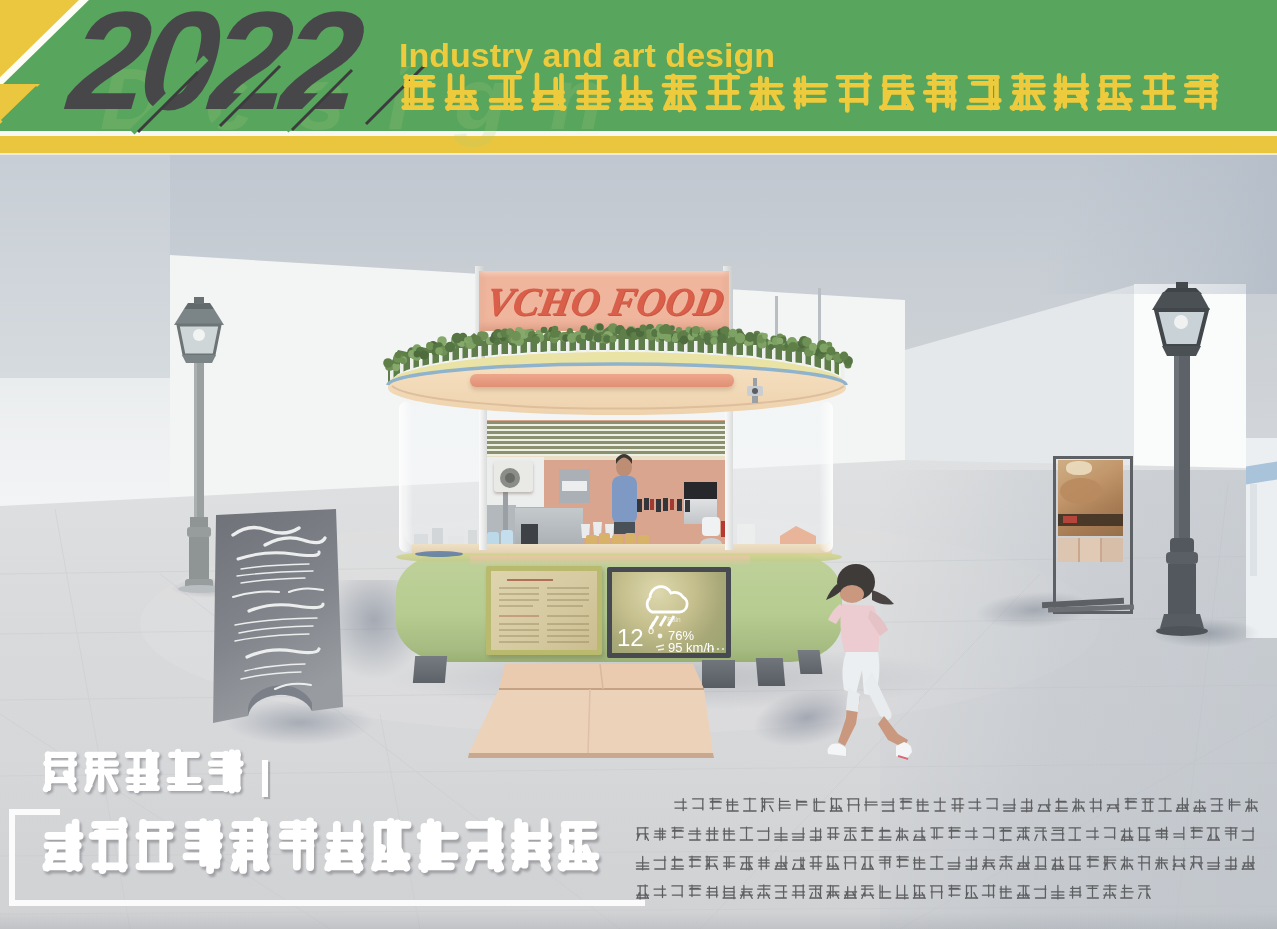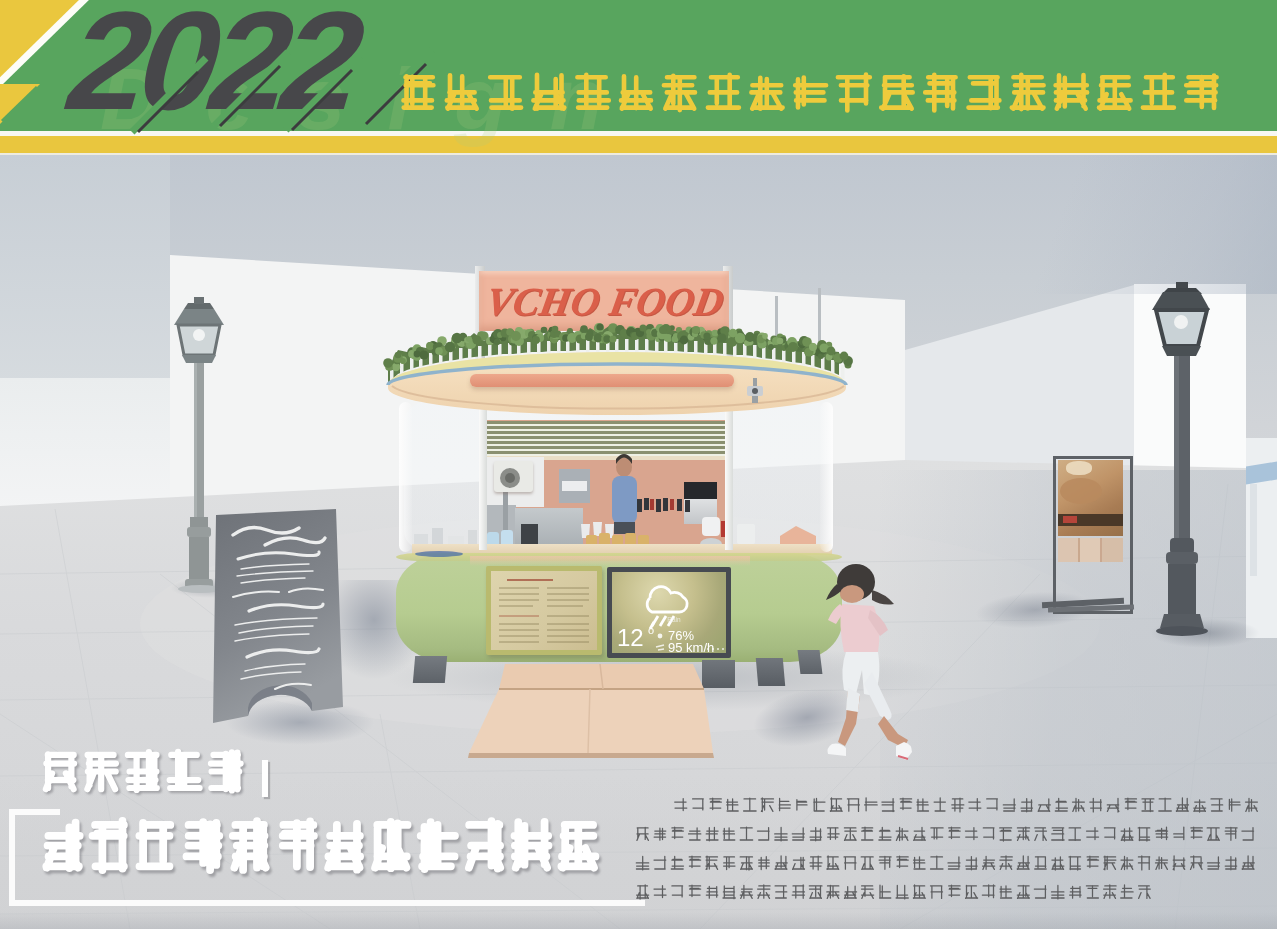--- a/index.html
+++ b/index.html
@@ -92,20 +92,21 @@
         <line x1="344" y1="50" x2="270" y2="124"></line>
 </g>
 <g stroke="#3c3c3e" stroke-width="3">
 <line x1="110" y1="72" x2="50" y2="132"></line>
         <line x1="192" y1="66" x2="132" y2="126"></line>
 <line x1="264" y1="70" x2="204" y2="130"></line>
         <line x1="338" y1="64" x2="278" y2="124"></line>
 </g>
 </svg>
 
+<div class="abs" style="left:399px;top:36px;font:700 34px 'Liberation Sans',sans-serif;color:#eecb3c;transform:scaleX(1.0);transform-origin:left;">Industry and art design</div>
 
 <svg width="826" height="44" viewBox="0 0 826 44" style="position:absolute;left:397px;top:70px;" fill="none" stroke="#eecb3c" stroke-width="4.62" stroke-linecap="round" opacity="1.0">
       <path d="M8.5 7.3L35.8 7.3M8.6 15.2L36.4 15.2M6.5 30.4L35.0 30.4M6.7 37.6L34.7 37.6M9.5 6.3L9.5 37.7M15.3 6.7L15.3 34.0M28.2 8.9L28.2 36.3M10.5 13.4L33.0 13.4"></path>
       <path d="M52.4 22.4L77.6 22.4M49.8 30.4L77.8 30.4M50.3 37.6L78.3 37.6M53.0 5.3L53.0 35.5M65.2 6.4L65.2 34.3M57.2 24.2L50.8 38.7M71.7 24.2L79.7 38.7"></path>
       <path d="M93.2 7.3L122.8 7.3M94.0 30.4L122.7 30.4M94.5 37.6L124.1 37.6M108.8 7.8L108.8 37.3M115.2 7.4L115.2 38.8"></path>
       <path d="M138.3 22.4L165.6 22.4M136.4 30.4L166.5 30.4M139.3 37.6L167.3 37.6M140.0 4.7L140.0 38.7M158.7 9.0L158.7 35.5M164.5 5.3L164.5 38.4M144.2 24.2L137.8 38.7M158.7 24.2L166.7 38.7"></path>
       <path d="M180.4 7.3L208.7 7.3M181.7 22.4L209.8 22.4M181.8 30.4L211.8 30.4M181.1 37.6L210.2 37.6M189.3 4.9L189.3 34.6M202.2 9.1L202.2 34.0"></path>
       <path d="M225.7 22.4L253.2 22.4M224.0 30.4L254.0 30.4M224.9 37.6L253.4 37.6M227.0 6.3L227.0 34.7M239.2 7.3L239.2 38.1M231.2 24.2L224.8 38.7M245.7 24.2L253.7 38.7"></path>
       <path d="M270.0 7.3L297.4 7.3M266.9 15.2L295.2 15.2M269.8 22.4L298.0 22.4M269.0 37.6L296.2 37.6M276.3 5.8L276.3 33.4M282.8 8.5L282.8 40.1M274.7 24.2L268.3 38.7M289.2 24.2L297.2 38.7"></path>
       <path d="M314.0 7.3L340.8 7.3M312.8 22.4L340.1 22.4M310.9 37.6L341.9 37.6M319.8 8.3L319.8 33.3M332.7 4.8L332.7 36.2"></path>

